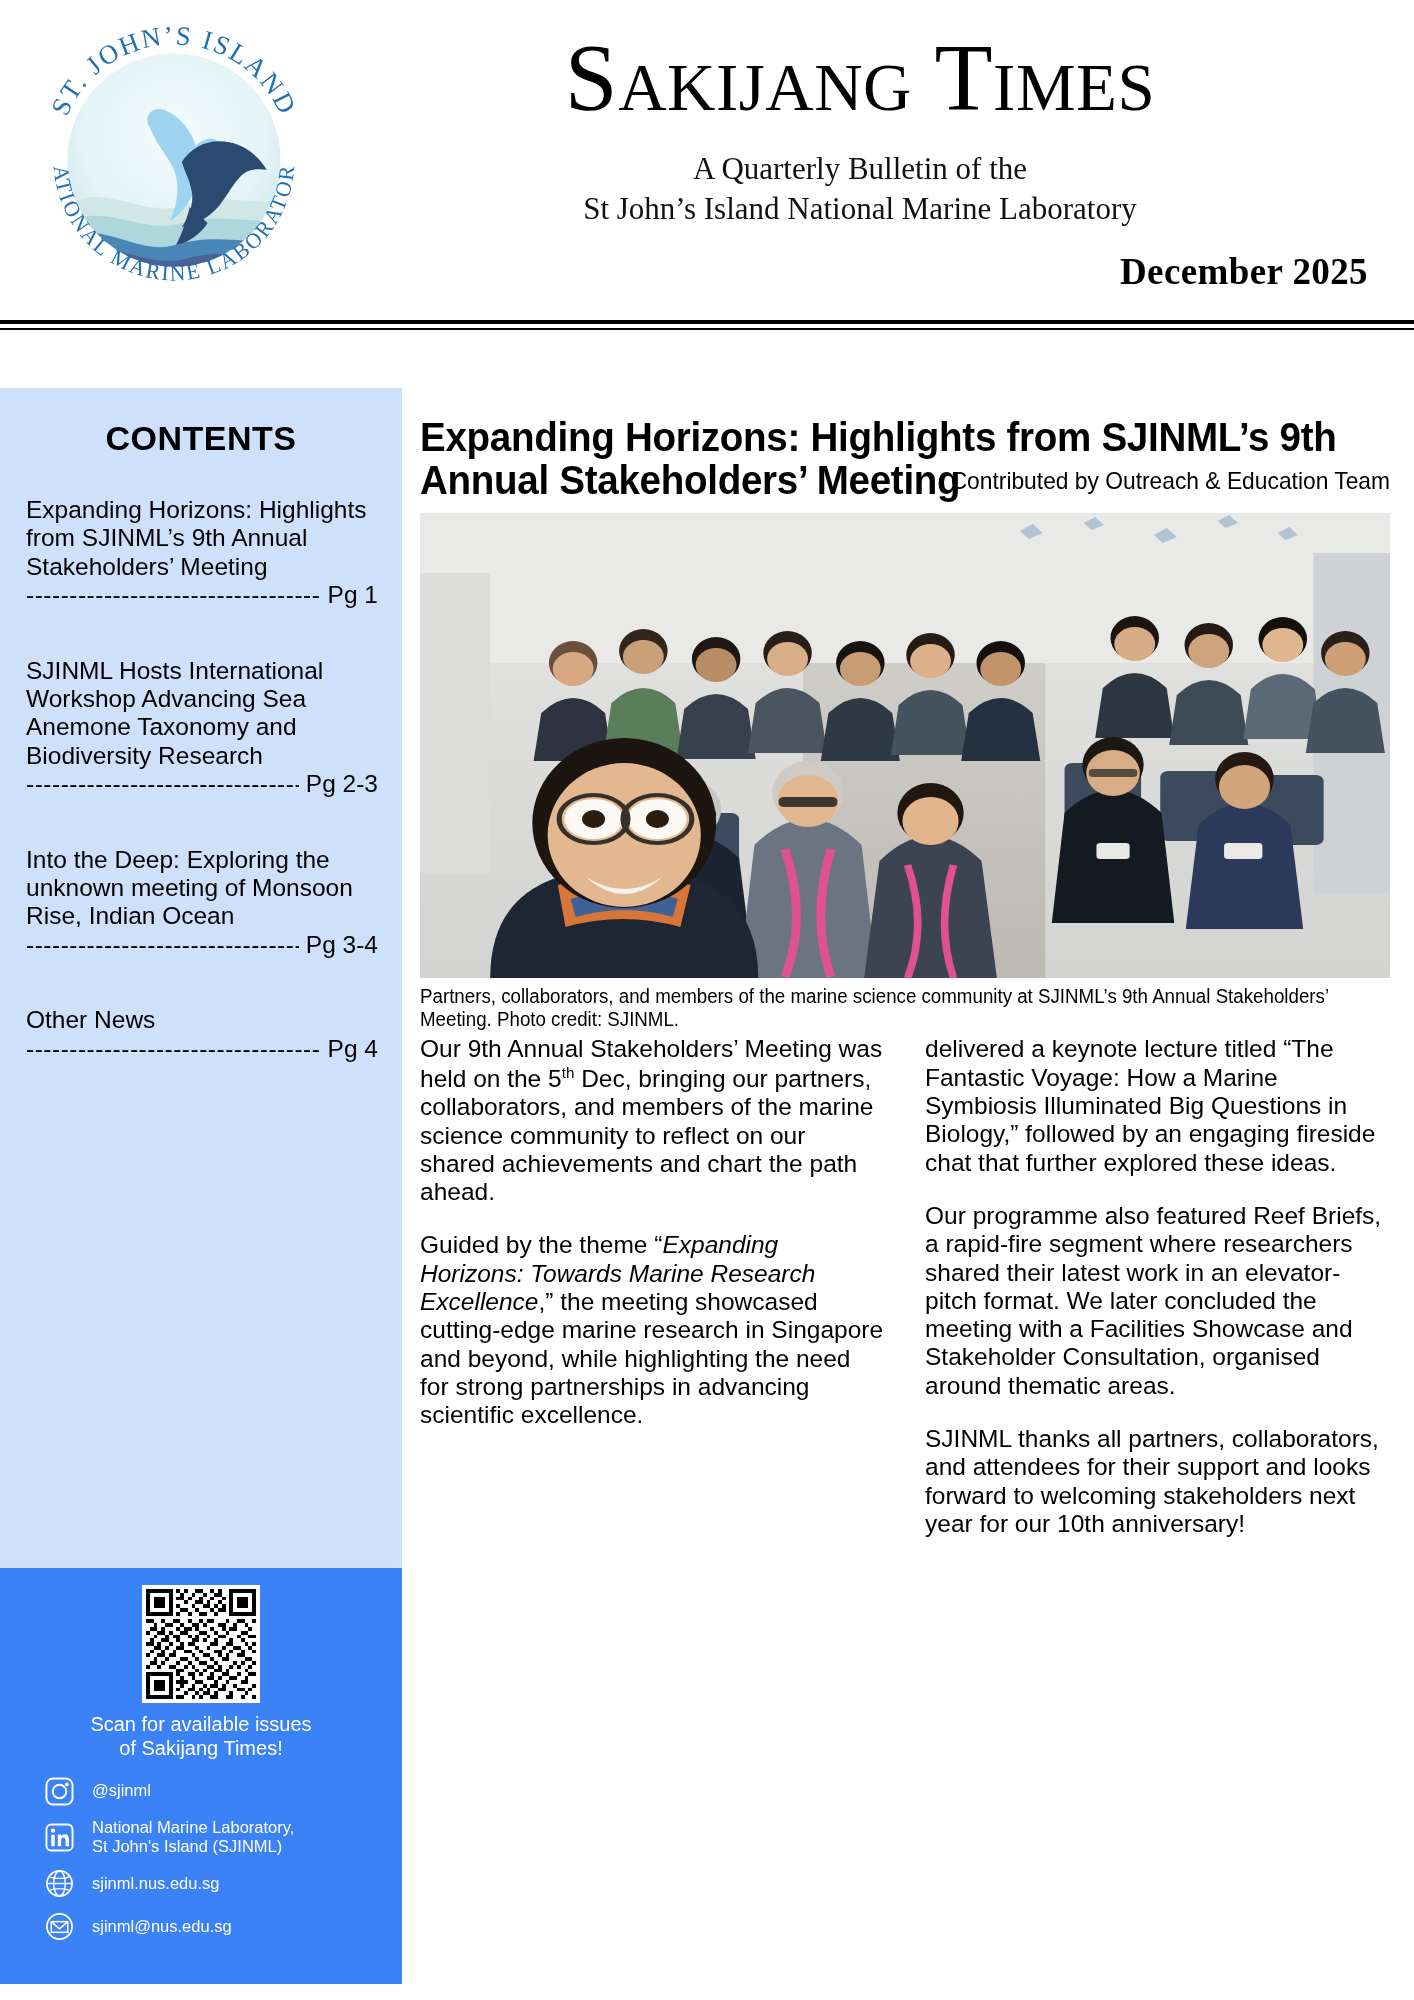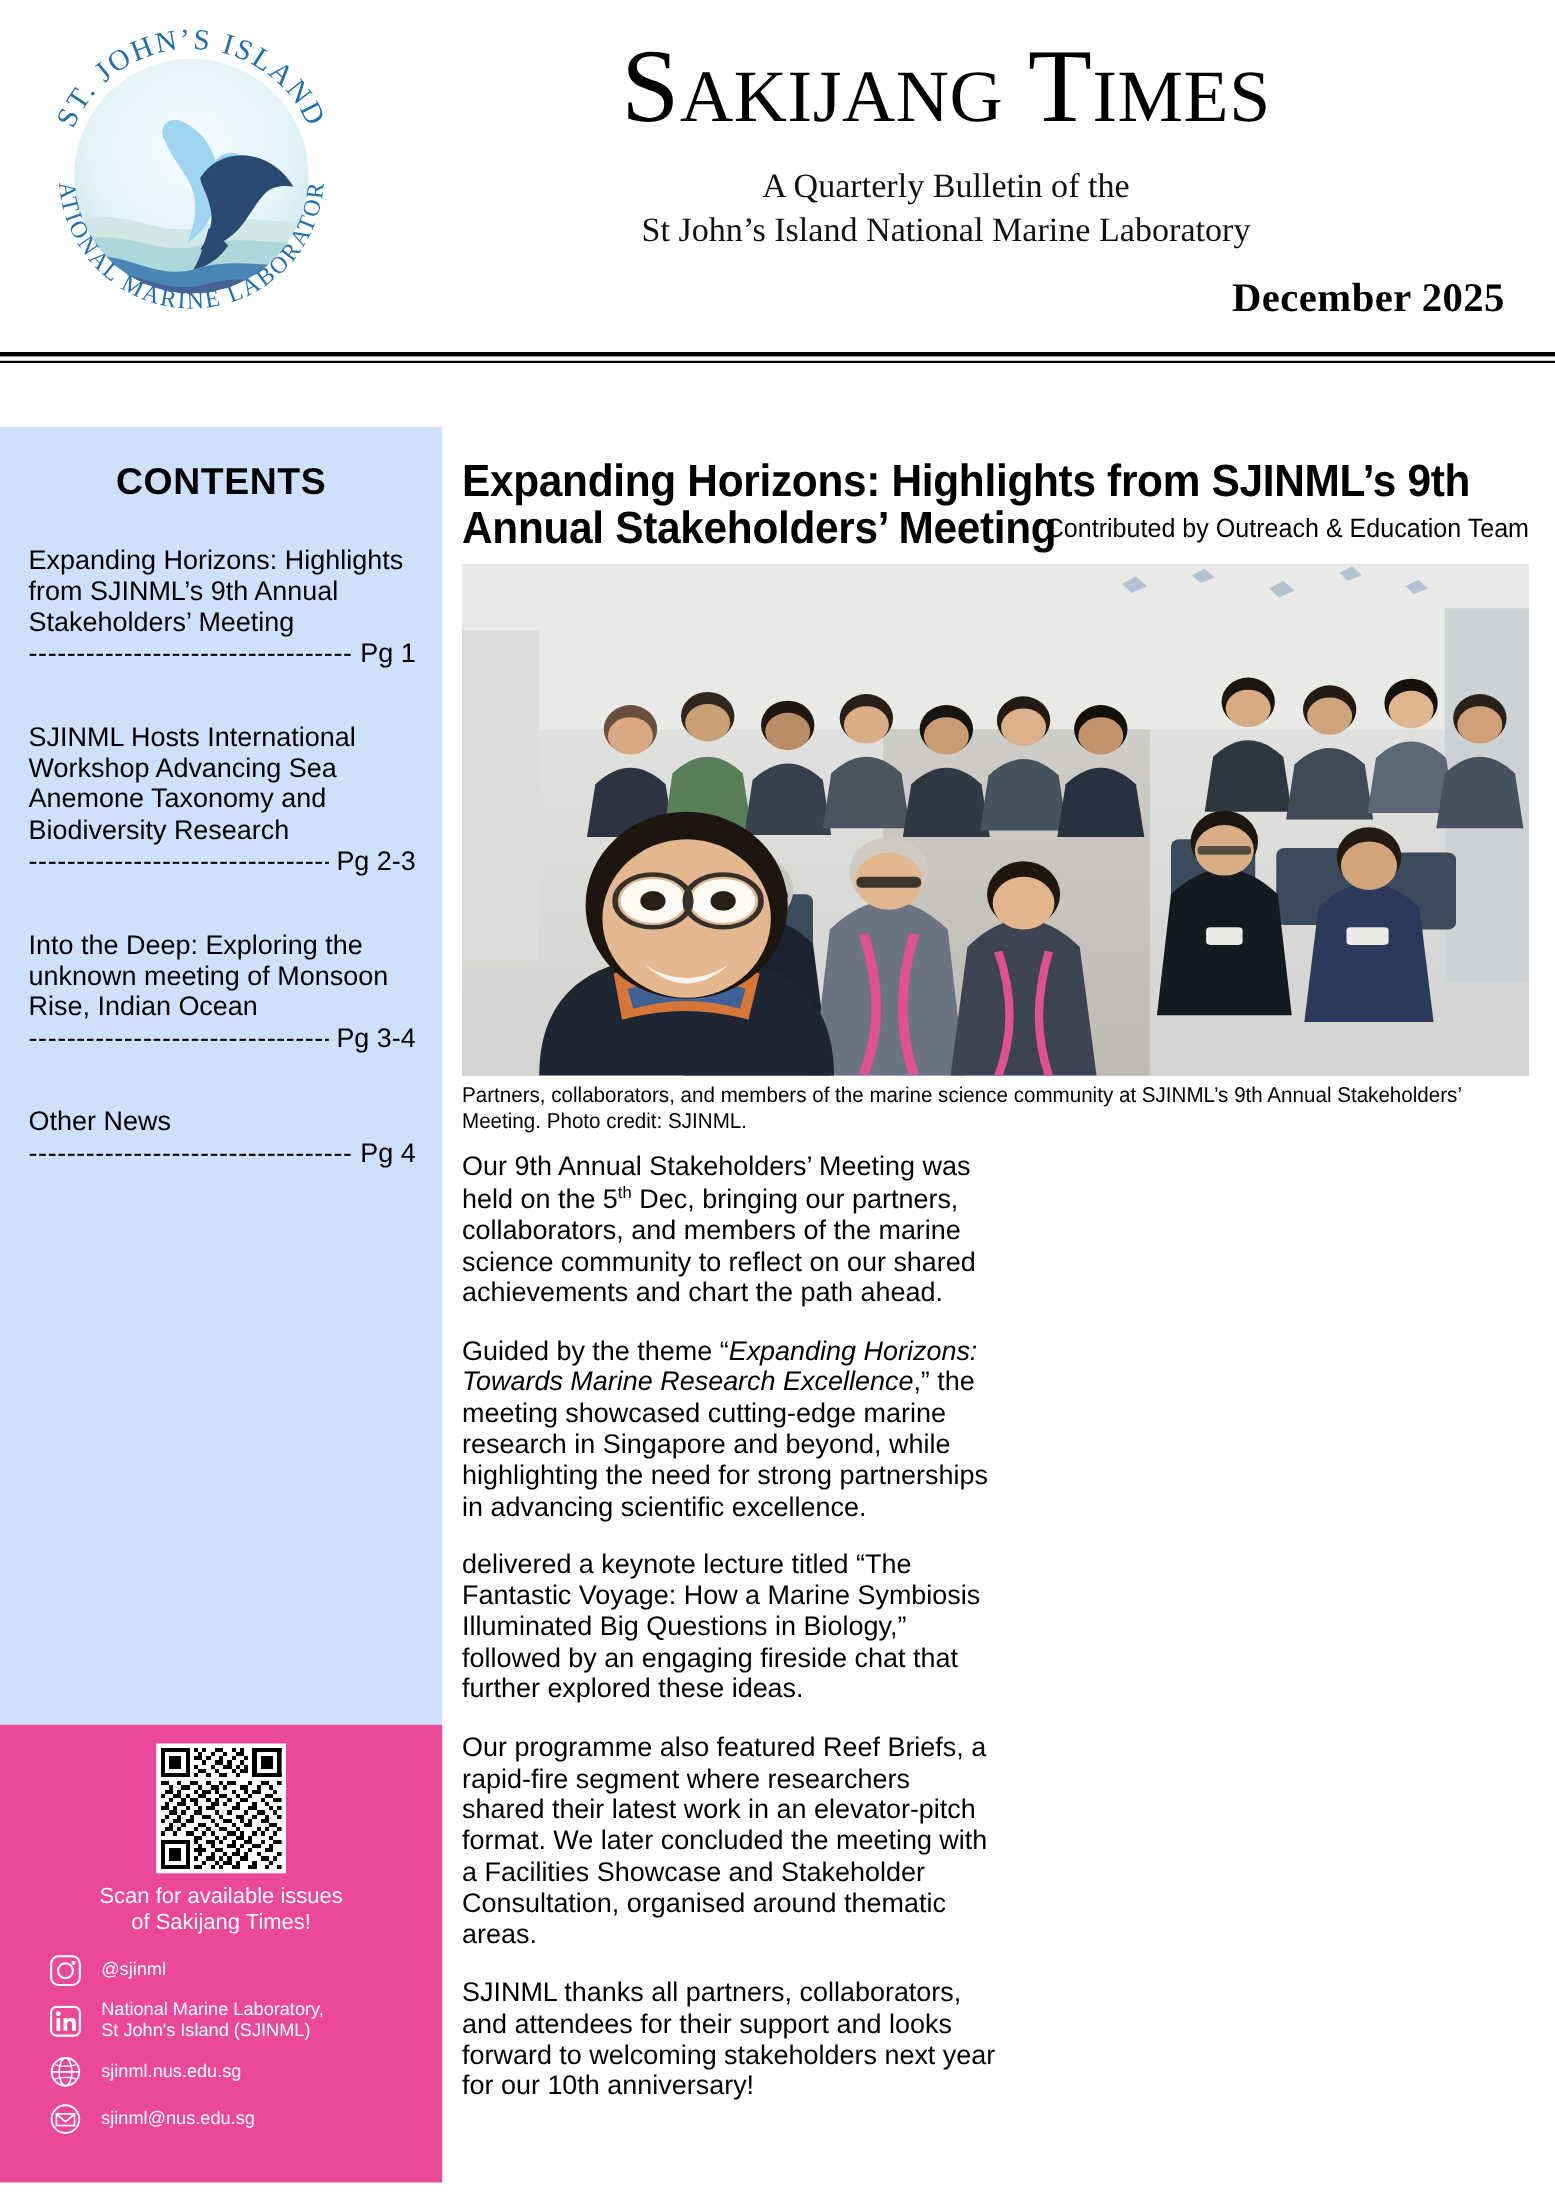--- a/index.html
+++ b/index.html
@@ -121,21 +121,21 @@
     flex: 0 0 auto;
     padding-left: 7px;
   }
 
   
   .qr-panel {
     position: absolute;
     left: 0; bottom: 0;
     width: 402px;
     height: 416px;
-    background: #ec4899;
+    background: #3b82f6;
     color: #fff;
     padding-top: 17px;
   }
   .qr-box {
     width: 118px; height: 118px;
     margin: 0 auto;
     background: #fff;
     padding: 4px;
   }
   .qr-box svg { display: block; }
@@ -207,23 +207,22 @@
     font-family: "Liberation Sans Narrow", "Liberation Sans", sans-serif;
     font-size: 19.5px;
     line-height: 1.2;
     margin-top: 7px;
     transform: scaleX(0.96);
     transform-origin: left top;
     width: 104%;
   }
   .columns {
     display: flex;
-    gap: 24px;
-    margin-top: 16px;
-    flex-direction: column;
+    gap: 40px;
+    margin-top: 4px;
   }
   .col { width: 50%; }
   .col p {
     font-size: 24.5px;
     line-height: 1.155;
     margin-bottom: 25px;
   }
   .col p:last-child { margin-bottom: 0; }
   .col sup { font-size: 0.62em; vertical-align: super; }
   .col em { font-style: italic; }

